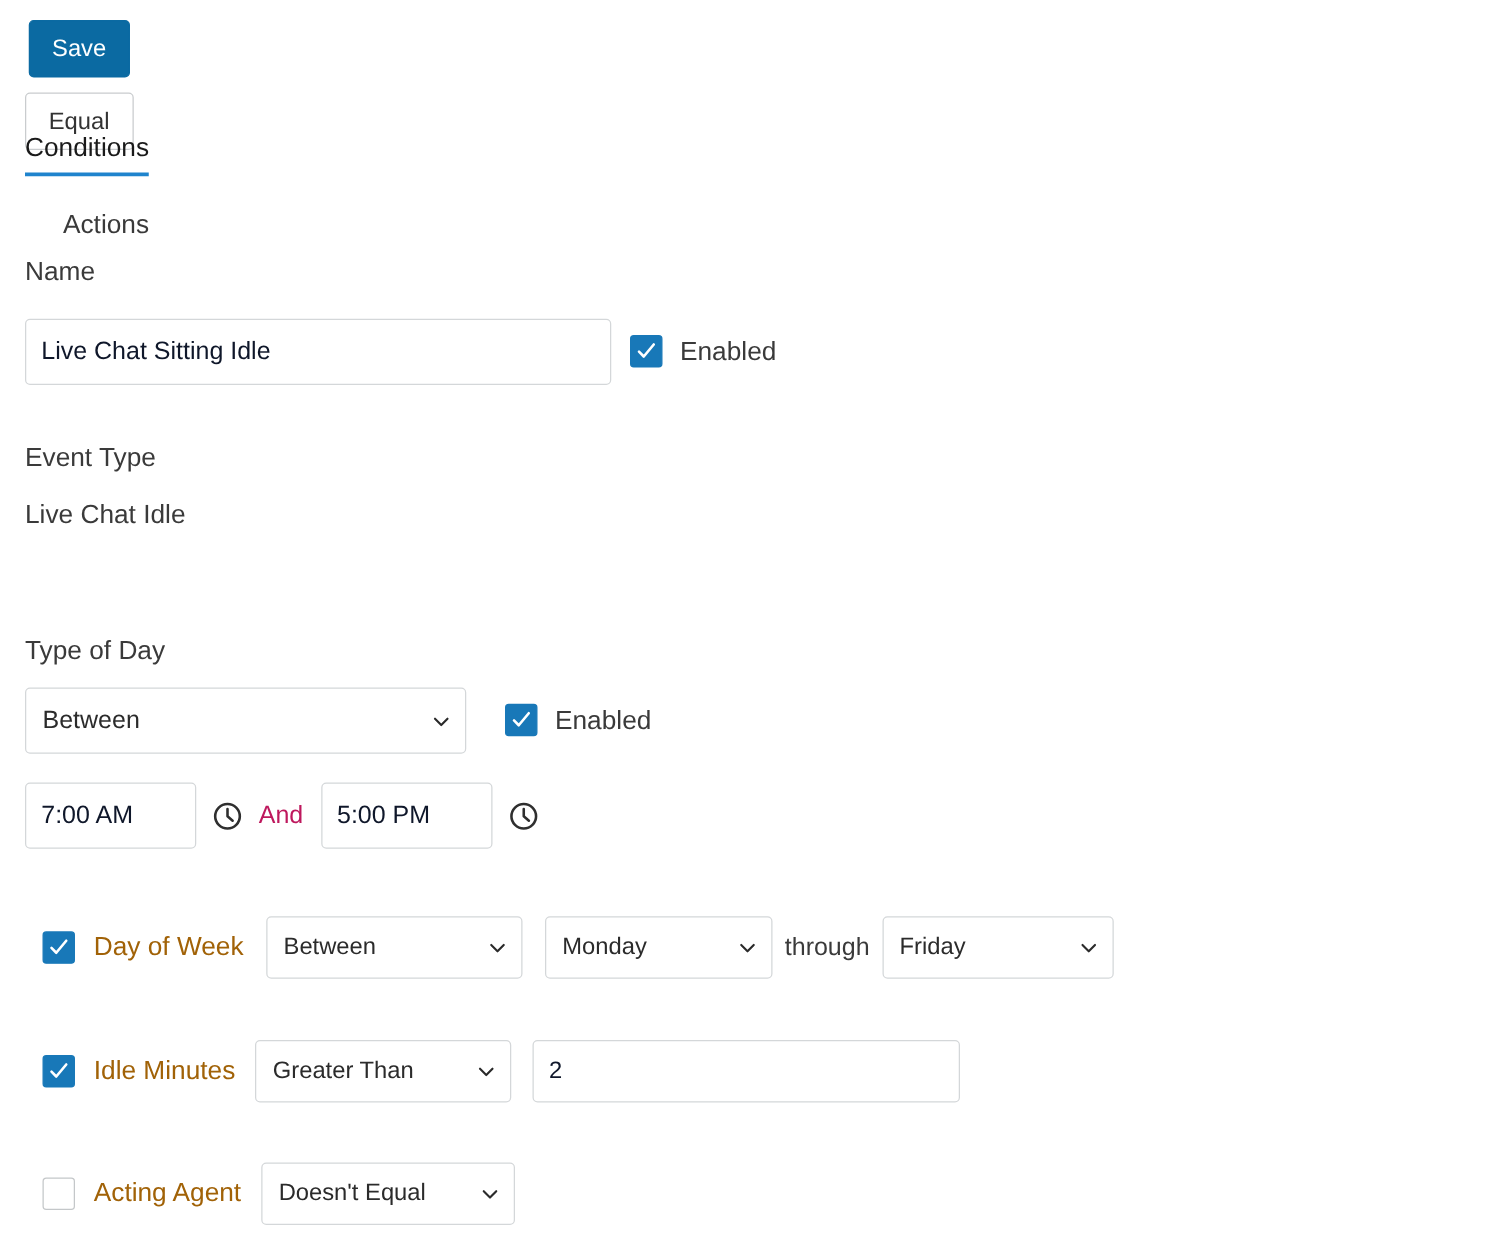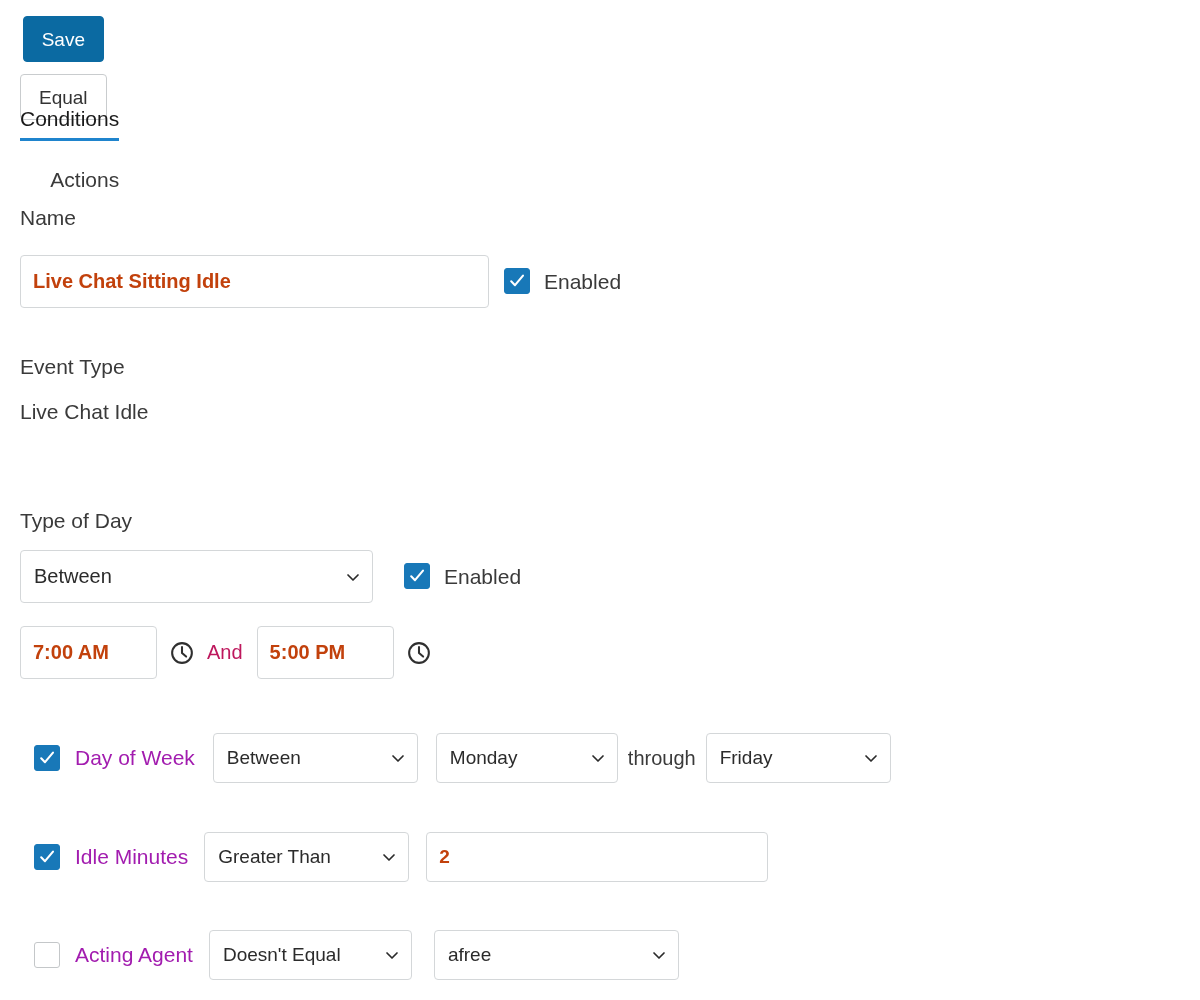--- a/index.html
+++ b/index.html
@@ -87,29 +87,28 @@
   }
   .static-text {
     font-size: 21px;
     color: #3a3a3a;
     line-height: 1;
   }
 
   .field {
     font-family: "Liberation Sans", sans-serif;
     font-size: 20px;
-    color: #c2410c;
+    color: #0f172a;
     background: #ffffff;
     border: 1px solid #d4d7d9;
     border-radius: 4px;
     height: 53px;
     padding: 0 12px;
     display: flex;
     align-items: center;
-    font-weight: bold;
   }
   .field.small { height: 50px; font-size: 19px; }
 
   .select {
     position: relative;
     font-family: "Liberation Sans", sans-serif;
     font-size: 20px;
     color: #2b2b2b;
     background: #ffffff;
     border: 1px solid #d4d7d9;
@@ -177,21 +176,21 @@
     position: absolute;
     display: flex;
     align-items: center;
   }
   .row-dow   { left: 34px; top: 733px; }
   .row-idle  { left: 34px; top: 832px; }
   .row-agent { left: 34px; top: 930px; }
 
   .cond-label {
     font-size: 21px;
-    color: #a21caf;
+    color: #a16207;
     margin-left: 15px;
     white-space: nowrap;
   }
   .conn-word {
     font-size: 20px;
     color: #3a3a3a;
     margin: 0 10px;
     white-space: nowrap;
   }
 </style>
@@ -320,21 +319,15 @@
     <span class="cbox unchecked"></span>
     <span class="cond-label">Acting Agent</span>
 
     <div class="select small" style="width:203px;margin-left:16px;">
       <span>Doesn't Equal</span>
       <svg class="chev" viewBox="0 0 16 16">
         <path d="M3 6 L8 11 L13 6" fill="none" stroke="#2b2b2b" stroke-width="1.7" stroke-linecap="round" stroke-linejoin="round"></path>
       </svg>
     </div>
 
-    <div class="select small" style="width:245px;margin-left:22px;">
-      <span>afree</span>
-      <svg class="chev" viewBox="0 0 16 16">
-        <path d="M3 6 L8 11 L13 6" fill="none" stroke="#2b2b2b" stroke-width="1.7" stroke-linecap="round" stroke-linejoin="round"></path>
-      </svg>
-    </div>
   </div>
 
 </div>
 
 </body></html>

